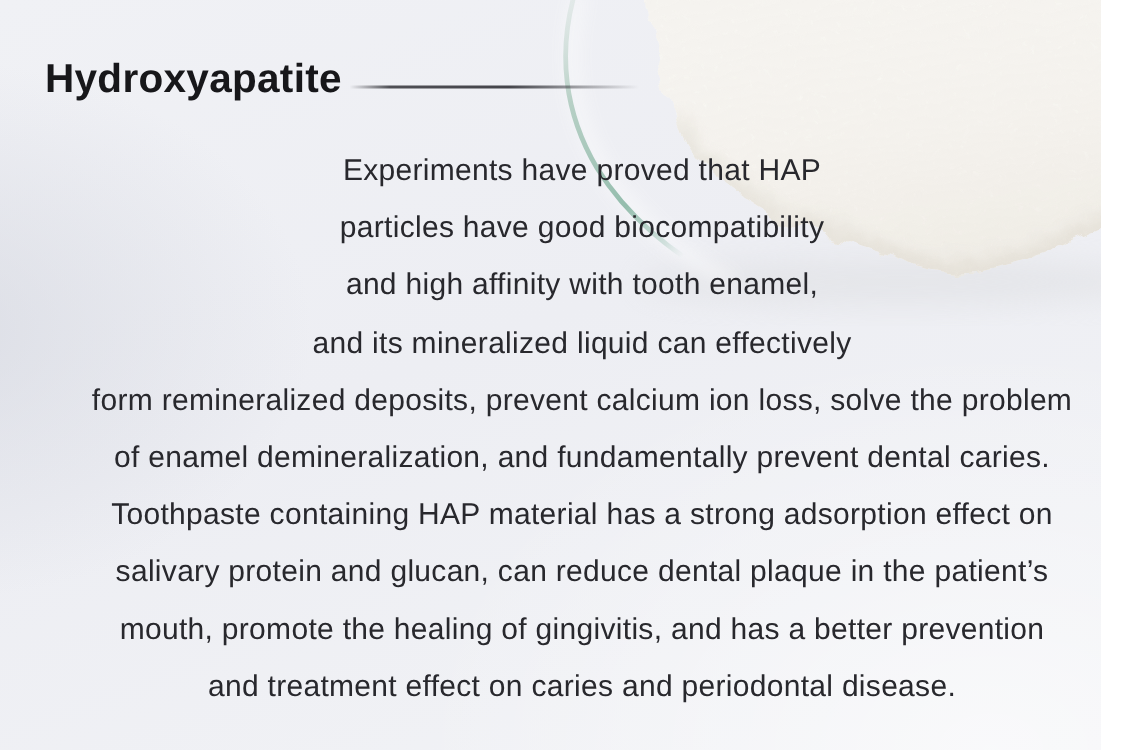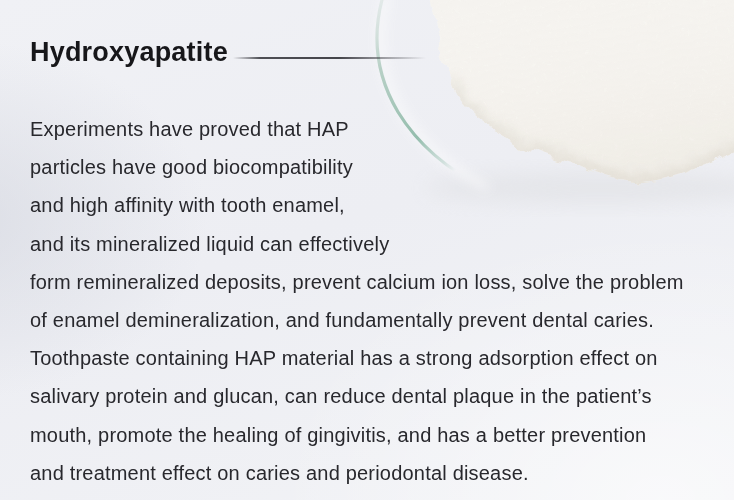--- a/index.html
+++ b/index.html
@@ -14,20 +14,21 @@
   }
   .stage {
     position: relative;
     width: 734px;
     height: 500px;
     overflow: hidden;
     background:
       radial-gradient(420px 300px at -6% 44%, rgba(205,208,218,0.55), rgba(205,208,218,0) 60%),
       radial-gradient(600px 420px at 90% 100%, rgba(255,255,255,0.55), rgba(255,255,255,0) 65%),
       linear-gradient(160deg, #f0f1f5 0%, #edeef3 45%, #f2f3f6 100%);
+    text-align: center;
   }
   .photo-svg {
     position: absolute;
     inset: 0;
     width: 750px;
     height: 500px;
     display: block;
   }
   .title {
     position: absolute;
@@ -48,21 +49,21 @@
     background: linear-gradient(to right,
       rgba(50,50,56,0) 0%,
       rgba(50,50,56,0.85) 14%,
       rgba(50,50,56,0.9) 55%,
       rgba(50,50,56,0.25) 88%,
       rgba(50,50,56,0) 100%);
   }
   .paragraph {
     position: absolute;
     left: 30px;
-    top: 110px;
+    top: 95px;
     width: 716px;
     font-size: 20px;
     line-height: 38.2px;
     letter-spacing: 0.2px;
     color: #28282d;
     white-space: pre;
   }
 </style>
 </head>
 <body>

